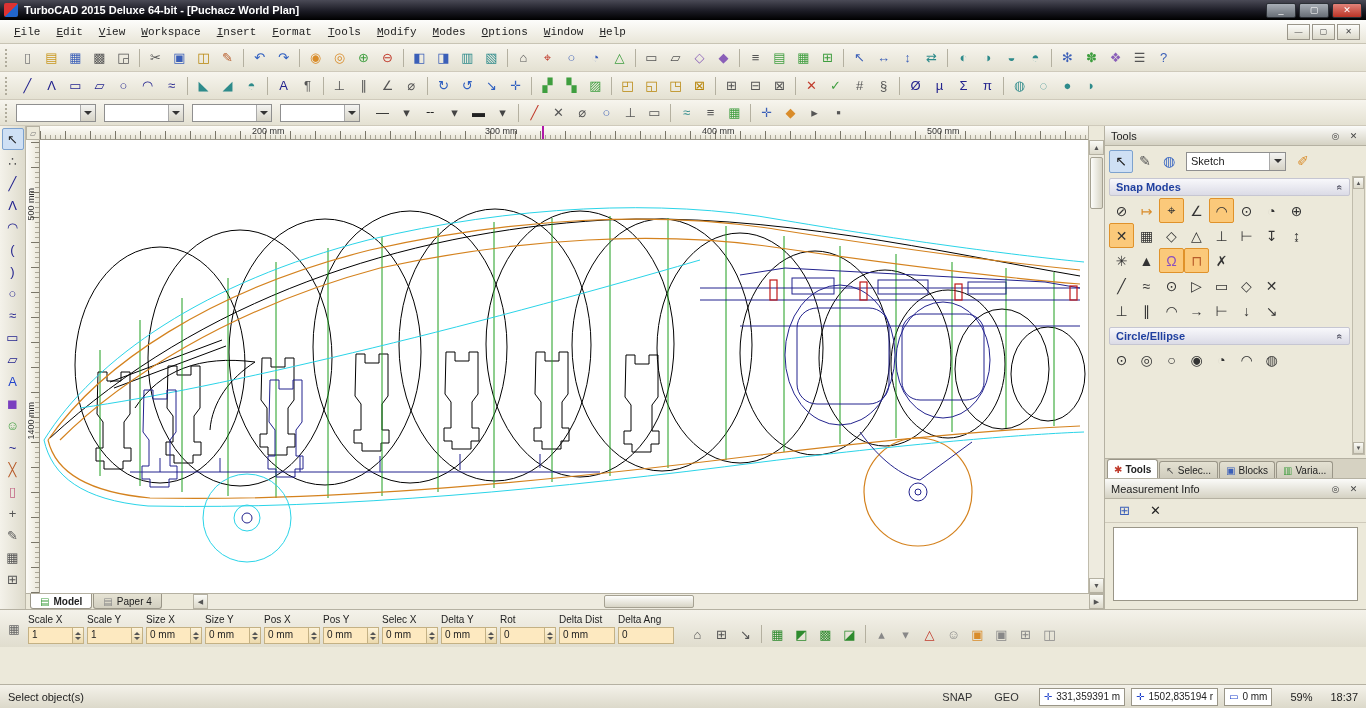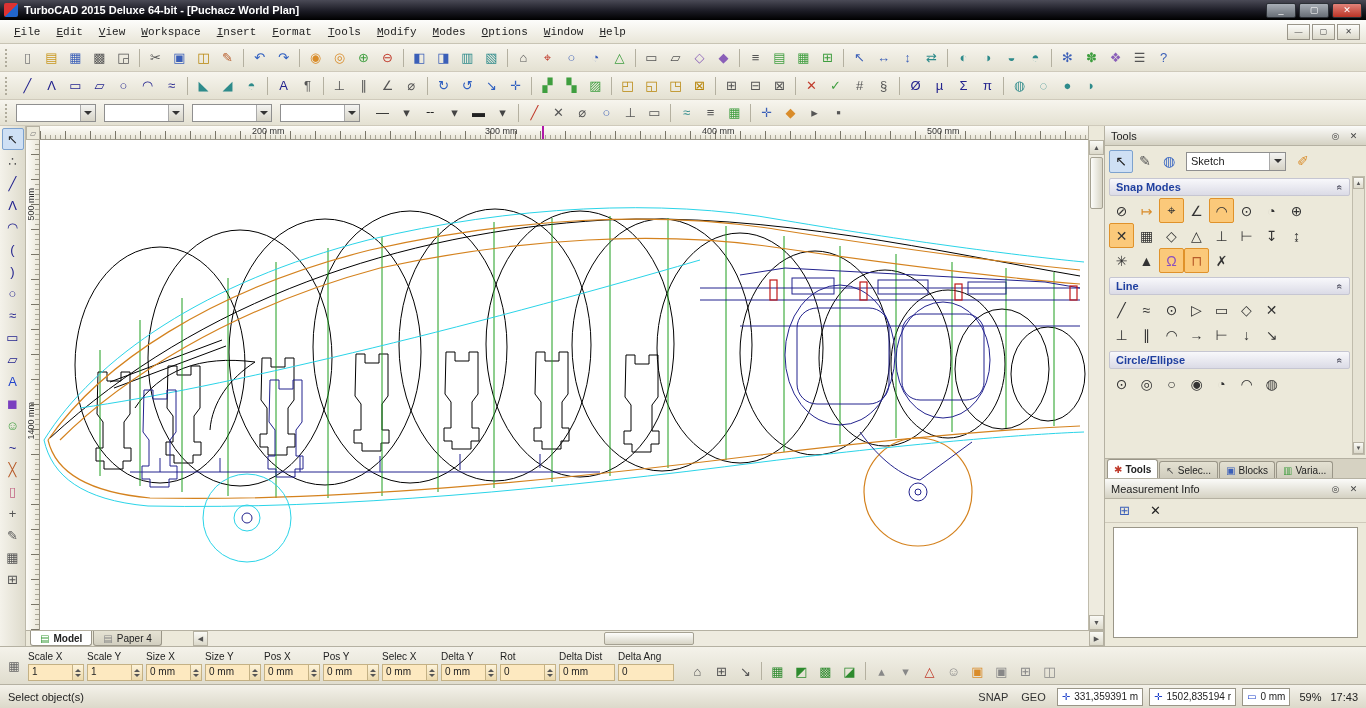--- a/index.html
+++ b/index.html
@@ -144,21 +144,21 @@
   .fld .l{font-size:10px;height:14px;line-height:14px;white-space:nowrap;overflow:hidden;}
   .fld .box{height:17px;background:#fde9c0;border:1px solid #c4b184;display:flex;align-items:stretch;}
   .fld .v{flex:1;padding:1px 3px;font-size:10px;}
   .spin{width:11px;border-left:1px solid #c4b184;display:flex;flex-direction:column;
         align-items:center;justify-content:center;gap:2px;background:linear-gradient(#fdf3da,#ecd9ac);}
   .spin::before{content:"";border:3px solid transparent;border-bottom-color:#555;}
   .spin::after{content:"";border:3px solid transparent;border-top-color:#555;}
   .insp-icons{display:flex;align-items:center;gap:1px;margin-left:8px;align-self:flex-end;margin-bottom:2px;}
   
   .status{height:24px;flex:0 0 24px;background:linear-gradient(#f4f2ea,#dcd9ca);border-top:1px solid #b5b1a2;
-          display:flex;align-items:center;padding:0 8px;gap:9px;}
+          display:flex;align-items:center;padding:0 8px;gap:18px;margin-top:37px;}
   .sspacer{flex:1;}
   .stoggle{color:#333;padding:0 2px;}
   .coord{display:flex;align-items:center;height:18px;background:#fff;border:1px solid #9a9688;
          padding:0 4px;gap:4px;font-size:10px;}
   .coord .g{color:#2244cc;font-size:10px;}
   .szoom,.stime{color:#222;}
 </style>
 </head>
 <body>
 
@@ -885,24 +885,20 @@
                 <span class="g" style="color: rgb(138, 79, 191);">Ω</span>
               </span>
               <span class="sicon active">
                 <span class="g" style="color: rgb(184, 92, 42);">⊓</span>
               </span>
               <span class="sicon">
                 <span class="g">✗</span>
               </span>
             </div>
 
-          <div class="sec-head">
-            <span class="sec-title">Line</span>
-            <span class="chev">«</span>
-          </div>
           <div class="icon-grid grid7">
 
           <span class="sicon">
                 <span class="g">╱</span>
               </span>
               <span class="sicon">
                 <span class="g">≈</span>
               </span>
               <span class="sicon">
                 <span class="g">⊙</span>
@@ -1170,15 +1166,15 @@
         <span class="coord">
           <span class="g">✛</span>
           <span class="v">1502,835194 r</span>
         </span>
         <span class="coord">
           <span class="g">▭</span>
           <span class="v">0 mm</span>
         </span>
       </span>
     <span class="szoom">59%</span>
-    <span class="stime">17:43</span>
+    <span class="stime">18:37</span>
   </div>
 </div>
 
 </body></html>

